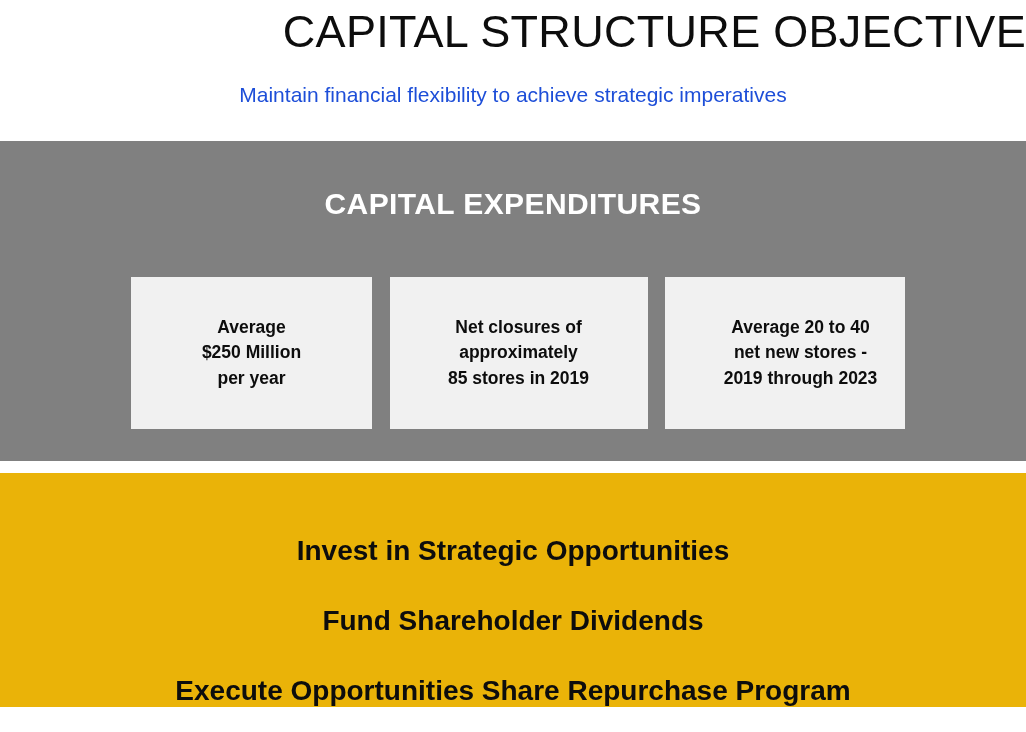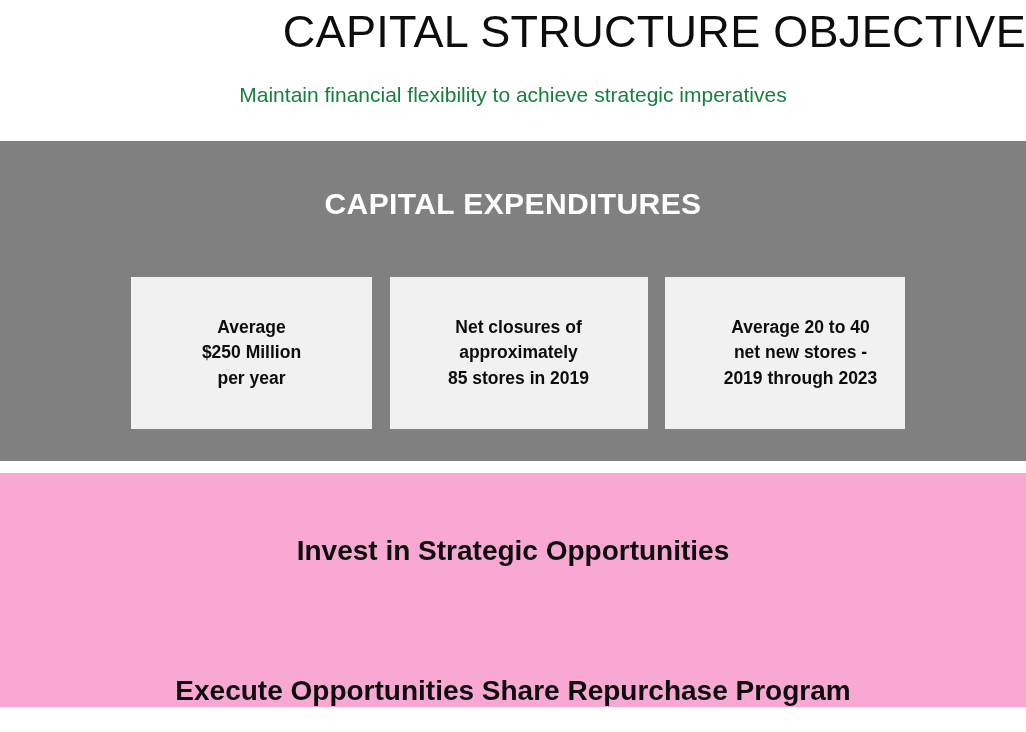--- a/index.html
+++ b/index.html
@@ -47,21 +47,21 @@
   .slide-subtitle {
     position: absolute;
     top: 81px;
     left: 0;
     width: 1026px;
     text-align: center;
     font-size: 21px;
     font-weight: 400;
     line-height: 28px;
     white-space: nowrap;
-    color: #15803d;
+    color: #1d4ed8;
   }
 
   
   .capex-band {
     position: absolute;
     top: 141px;
     left: 0;
     width: 1026px;
     height: 320px;
     background: #808080;
@@ -110,21 +110,21 @@
     white-space: pre-line;
   }
 
   
   .statements {
     position: absolute;
     top: 473px;
     left: 0;
     width: 1026px;
     height: 234px;
-    background: #f9a8d4;
+    background: #eab308;
   }
   .statement {
     position: absolute;
     left: 0;
     width: 1026px;
     text-align: center;
     font-size: 28px;
     font-weight: 700;
     line-height: 36px;
     white-space: nowrap;
@@ -161,16 +161,17 @@
       <div class="capex-card card-3">
         <div class="capex-card-text">Average 20 to 40
 net new stores -
 2019 through 2023</div>
       </div>
     </div>
   </div>
 
   <div class="statements">
     <div class="statement s-1">Invest in Strategic Opportunities</div>
+    <div class="statement s-2">Fund Shareholder Dividends</div>
     <div class="statement s-3">Execute Opportunities Share Repurchase Program</div>
   </div>
 
 </div>
 
 </body></html>

